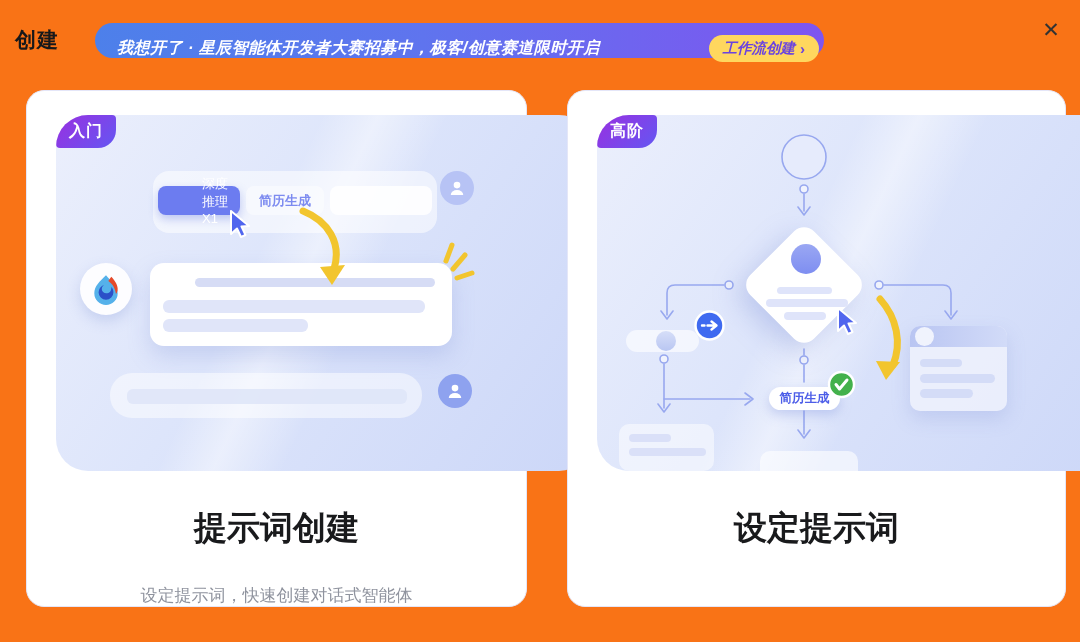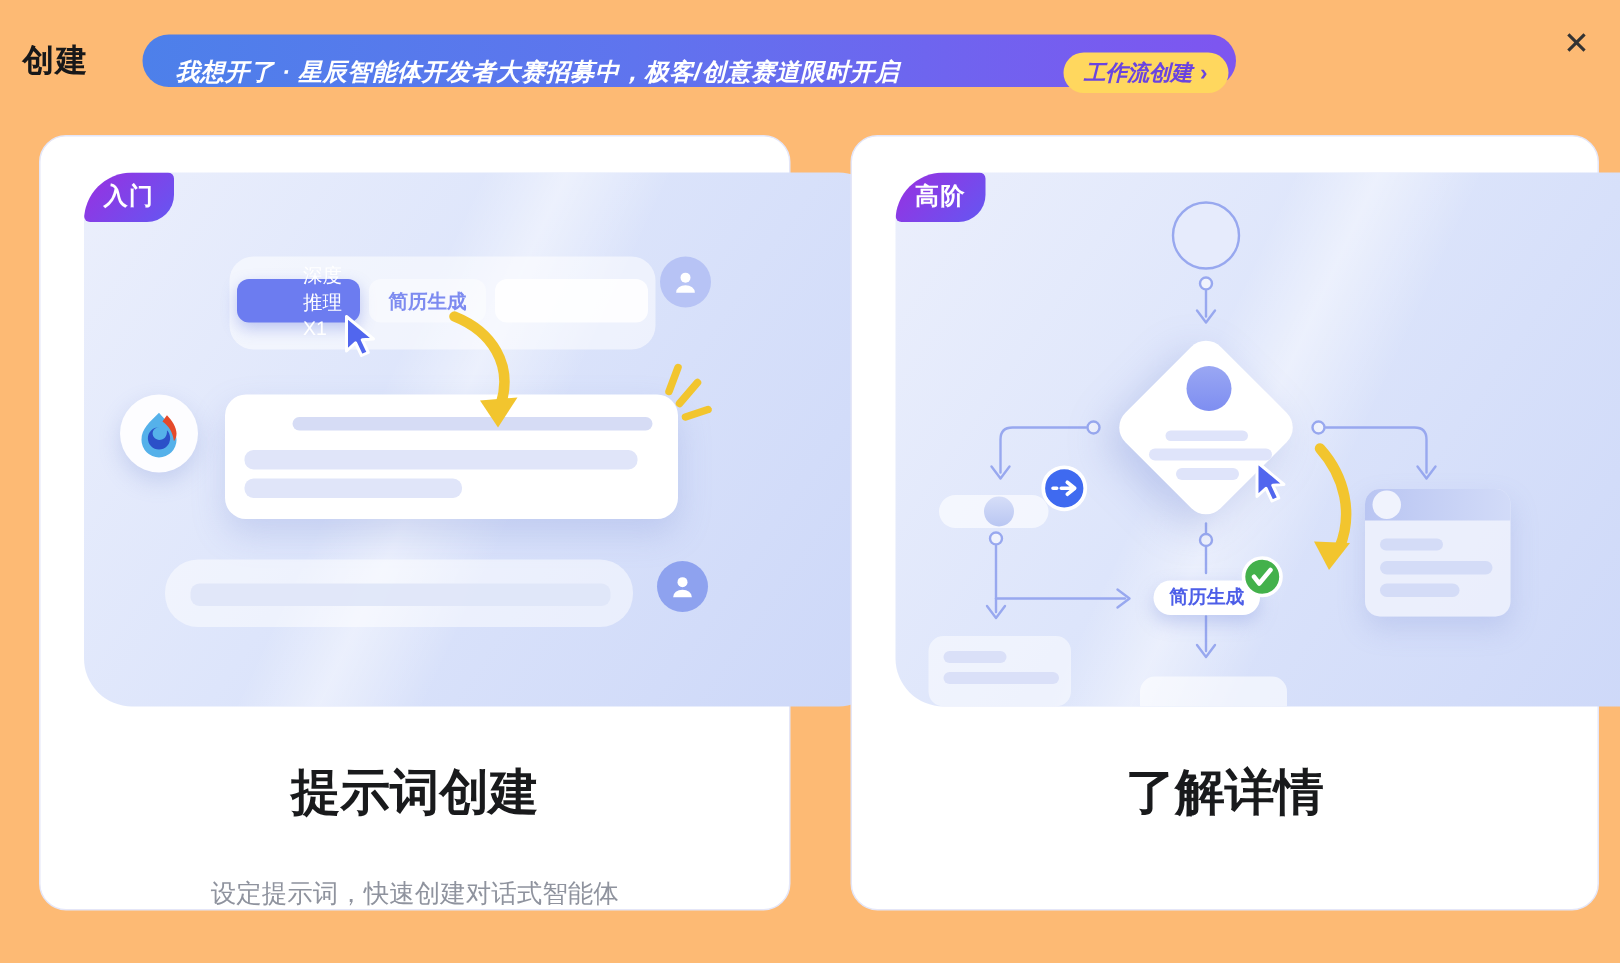--- a/index.html
+++ b/index.html
@@ -1,18 +1,18 @@
 <!DOCTYPE html>
 <html><head>
 <meta charset="utf-8">
 <style>
   * { margin:0; padding:0; box-sizing:border-box; }
   html,body { width:1080px; height:642px; background:#ffffff; overflow:hidden;
     font-family:"Liberation Sans", sans-serif; }
-  .stage { position:relative; width:1080px; height:642px; background:#fdba74; }
+  .stage { position:relative; width:1080px; height:642px; background:#f97316; }
 
   
   .page-title { position:absolute; left:15px; top:26px; font-size:21px; font-weight:700; color:#17181a; letter-spacing:1px; }
   .banner { position:absolute; left:95px; top:23px; height:35px; width:729px; border-radius:18px;
     background:linear-gradient(90deg,#4d80ea 0%,#5f74ee 45%,#7e55f0 100%);
     display:flex; align-items:center; padding:16px 5px 0 22px; cursor:pointer; }
   .banner-text { flex:1; color:#fff; font-size:16px; font-weight:700; font-style:italic; letter-spacing:.5px; white-space:nowrap; }
   .cta { height:27px; padding:0 14px; border-radius:14px; background:#ffd75e; color:#6a43e0;
     font-size:14.5px; font-weight:700; font-style:italic; display:flex; align-items:center; gap:5px; border:none; cursor:pointer; }
   .cta .chev { font-style:normal; font-weight:700; font-size:15px; }
@@ -213,16 +213,16 @@
 
       <svg class="overlay ontop" style="left:238px; top:192px;" width="26" height="30" viewBox="0 0 26 30">
         <path d="M3,1 L3,24 L9,18.5 L13,27 L17.5,25 L13.5,16.5 L21,16 Z" fill="#5166ee" stroke="#fff" stroke-width="2" stroke-linejoin="round"></path>
       </svg>
       <svg class="overlay ontop" width="443" height="356" viewBox="0 0 443 356">
         <path d="M283,184 C300,203 305,228 296,250" stroke="#f2c52e" stroke-width="7" stroke-linecap="round" fill="none"></path>
         <polygon points="289,265 279,246 303,247" fill="#f2c52e"></polygon>
       </svg>
     </div>
 
-    <div class="card-title">了解详情</div>
+    <div class="card-title">设定提示词</div>
   </div>
 
 </div>
 
 </body></html>

